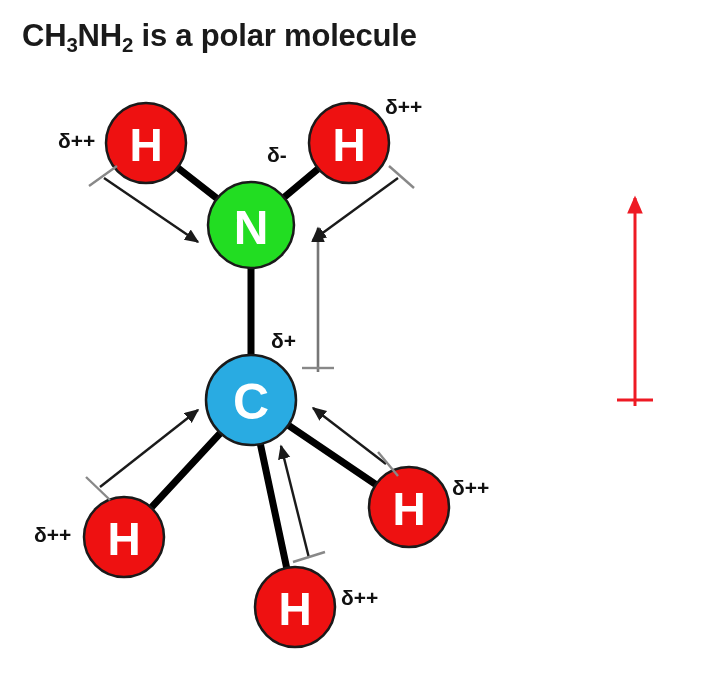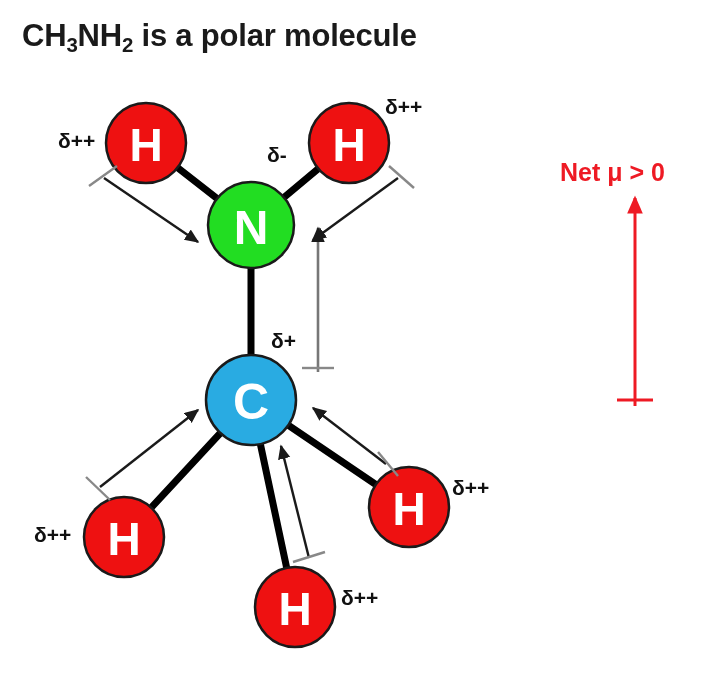--- a/index.html
+++ b/index.html
@@ -163,15 +163,14 @@
       <text class="delta-label" x="341" y="597">δ++</text>
       <text class="delta-label" x="452" y="487">δ++</text>
     </g>
 
     <g>
       <line x1="635" y1="406" x2="635" y2="198" stroke="#ee1a24" stroke-width="3" marker-end="url(#arrowhead-red)"></line>
       <line x1="617" y1="400" x2="653" y2="400" stroke="#ee1a24" stroke-width="3"></line>
     </g>
   </svg>
 
-  <div id="net-dipole-text">Net μ &gt; 0</div>
 
 </div>
 
 </body></html>

